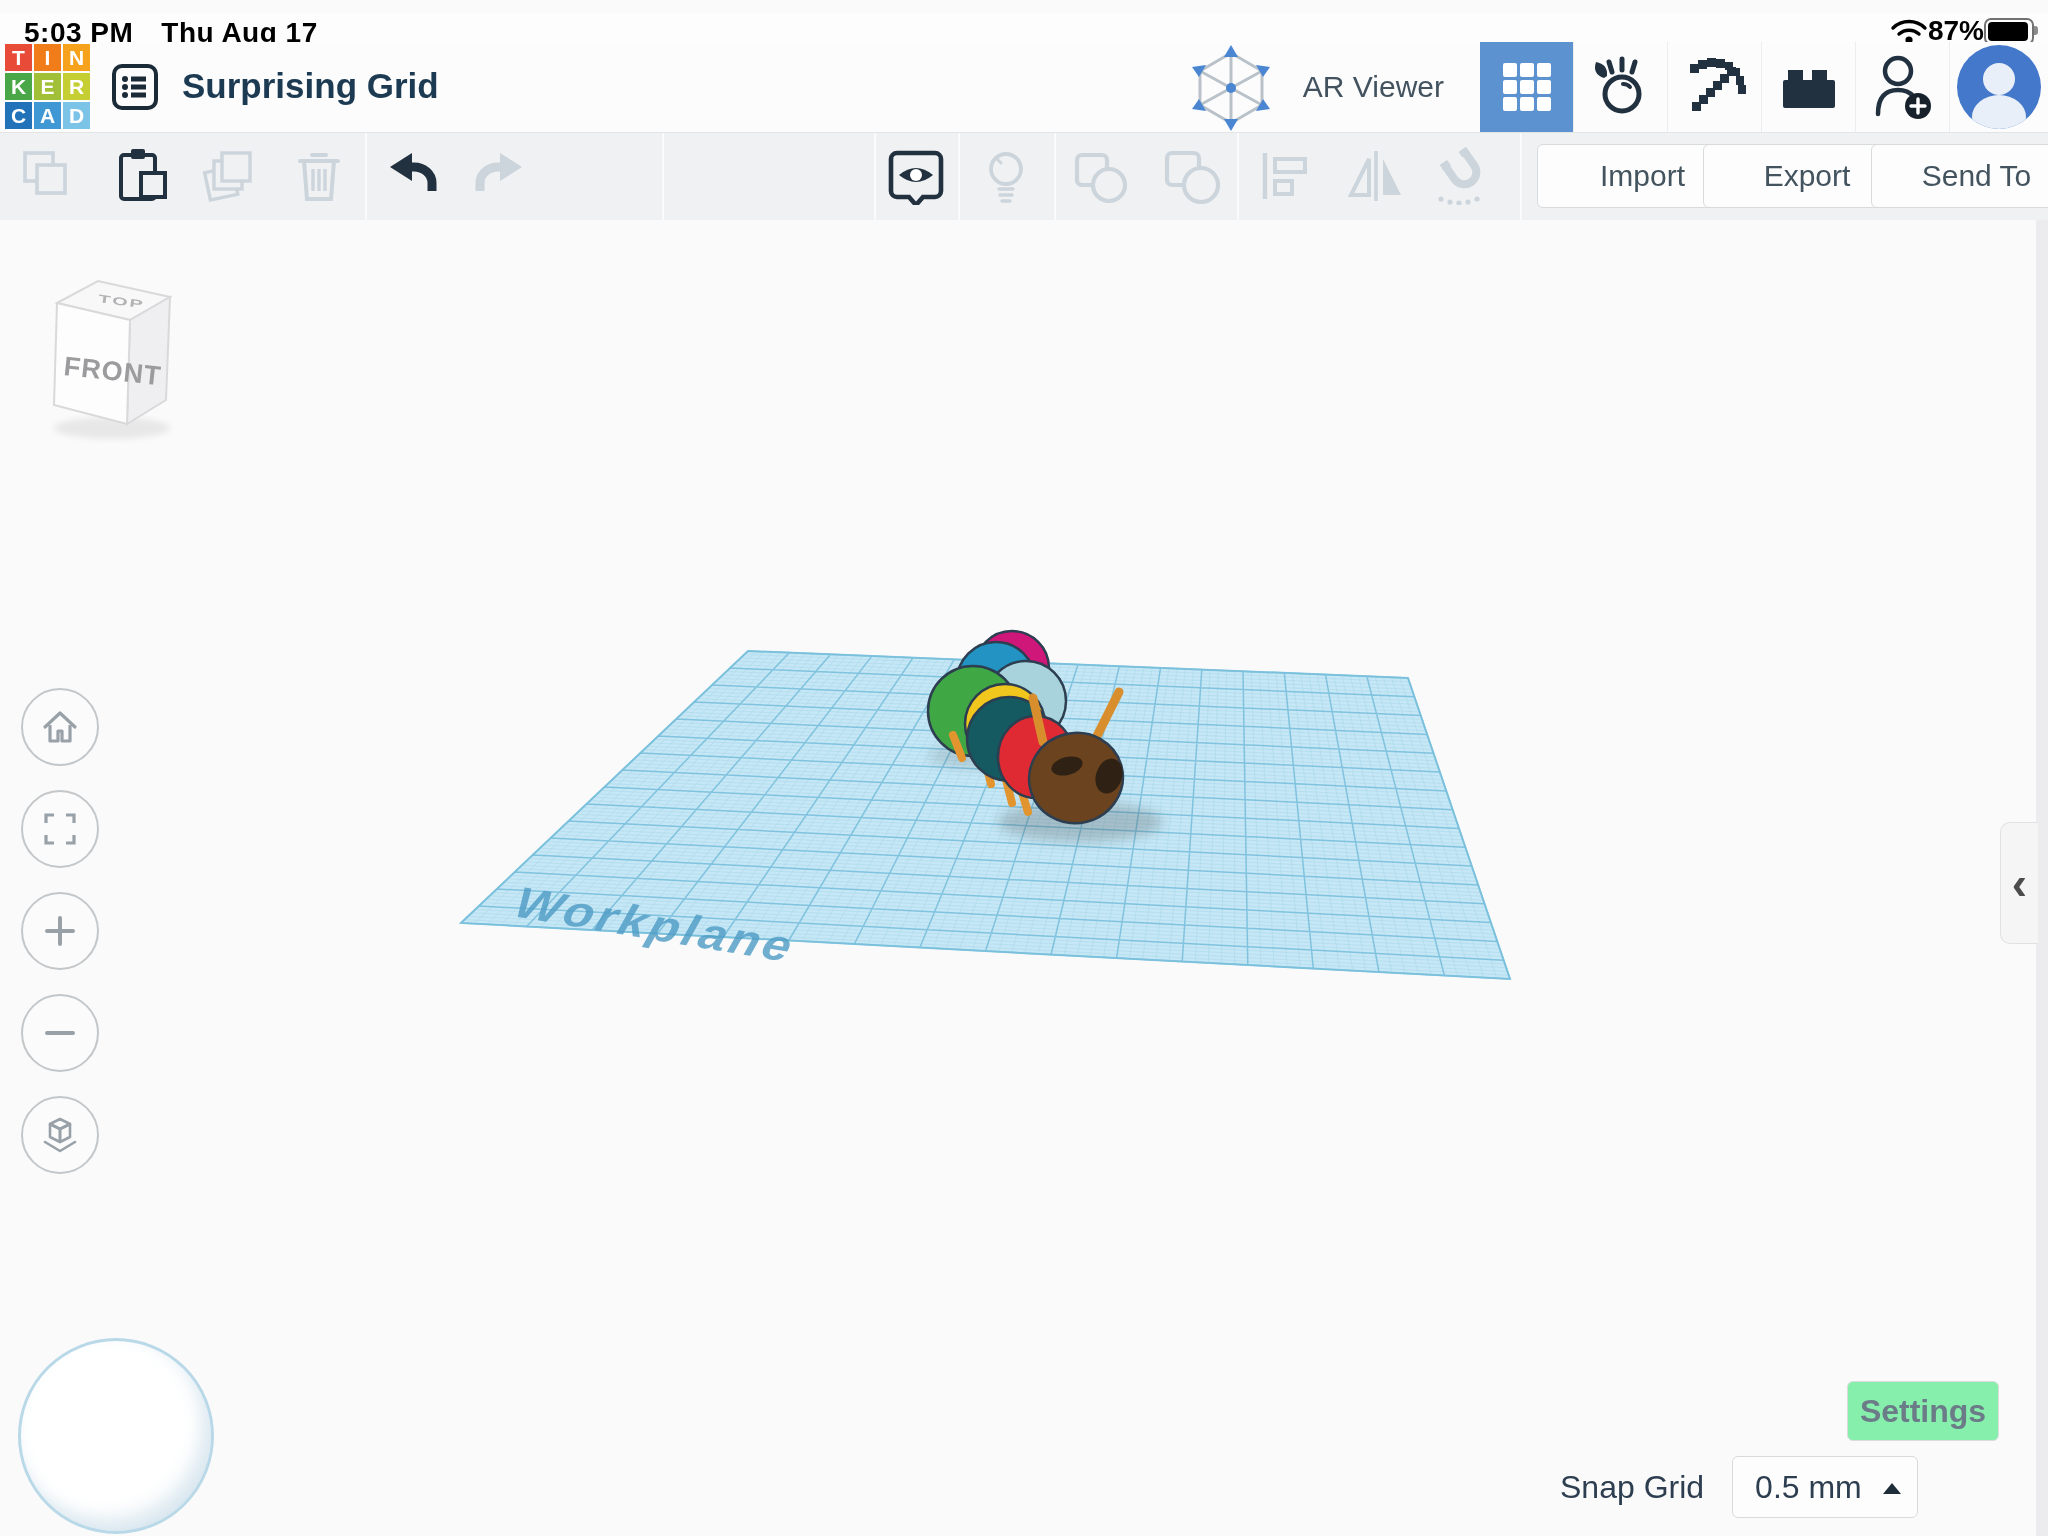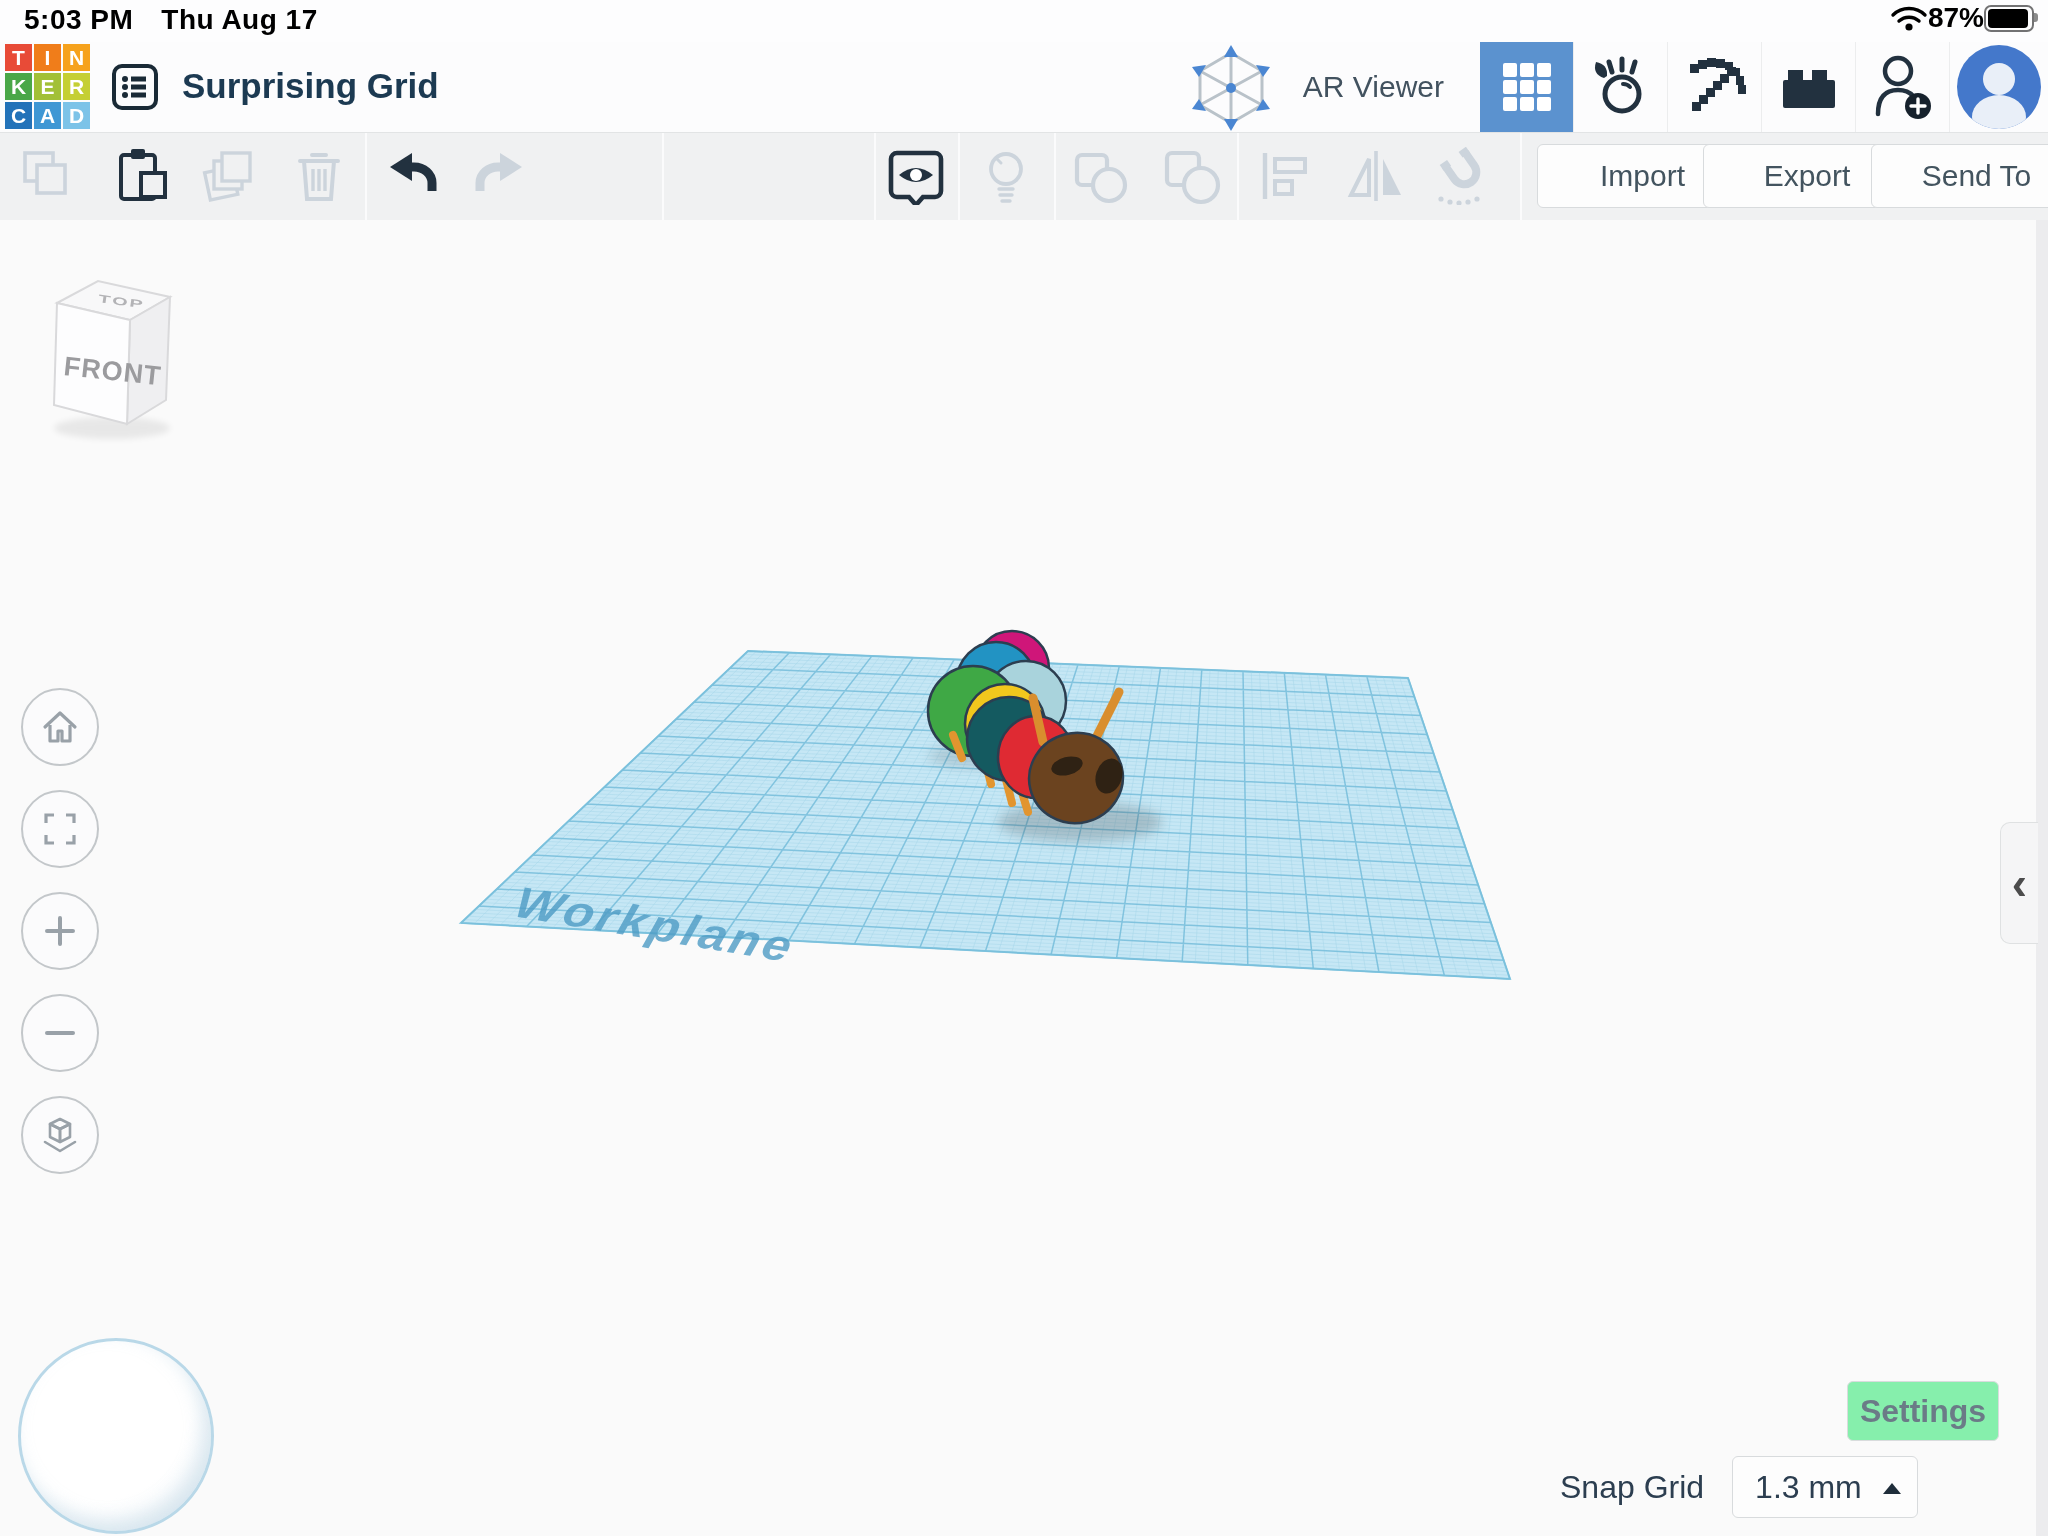--- a/index.html
+++ b/index.html
@@ -2,21 +2,21 @@
 <html><head>
 <meta charset="utf-8">
 <style>
   html,body{margin:0;padding:0;}
   body{
     width:2048px;height:1536px;position:relative;overflow:hidden;
     font-family:"Liberation Sans",sans-serif;background:#fafafa;
     -webkit-font-smoothing:antialiased;
   }
   
-  .status-bar{position:absolute;left:0;top:0;width:2048px;height:42px;background:#fdfdfe;}
+  .status-bar{position:absolute;left:0;top:13px;width:2048px;height:42px;background:#fdfdfe;}
   .status-left{position:absolute;left:24px;top:4px;font-size:28px;font-weight:700;color:#000;letter-spacing:.5px;}
   .status-left span{margin-right:28px;}
   .status-right{position:absolute;right:14px;top:2px;display:flex;align-items:center;}
   .battery-pct{font-size:28px;font-weight:600;color:#000;}
   .battery{position:relative;width:46px;height:23px;border:2px solid rgba(0,0,0,.55);border-radius:7px;}
   .battery .lvl{position:absolute;left:2px;top:2px;bottom:2px;width:87%;background:#000;border-radius:4px;}
   .battery .tip{position:absolute;right:-6px;top:6px;width:4px;height:9px;background:rgba(0,0,0,.45);border-radius:0 3px 3px 0;}
   
   .header{position:absolute;left:0;top:42px;width:2048px;height:90px;background:#fcfcfd;border-bottom:1px solid #e2e4e5;}
   .logo{position:absolute;left:5px;top:2px;width:85px;height:85px;display:grid;grid-template-columns:repeat(3,1fr);gap:2px;}
@@ -389,17 +389,17 @@
   <div class="collapse-tab">
     <span>‹</span>
   </div>
 
   <div class="joystick"></div>
 
   <div class="settings-btn">Settings</div>
   <div class="snap-row">
     <div class="snap-label">Snap Grid</div>
     <div class="snap-select">
-      <div class="snap-value">1.3 mm</div>
+      <div class="snap-value">0.5 mm</div>
       <div class="snap-caret"></div>
     </div>
   </div>
 </div>
 
 </body></html>

